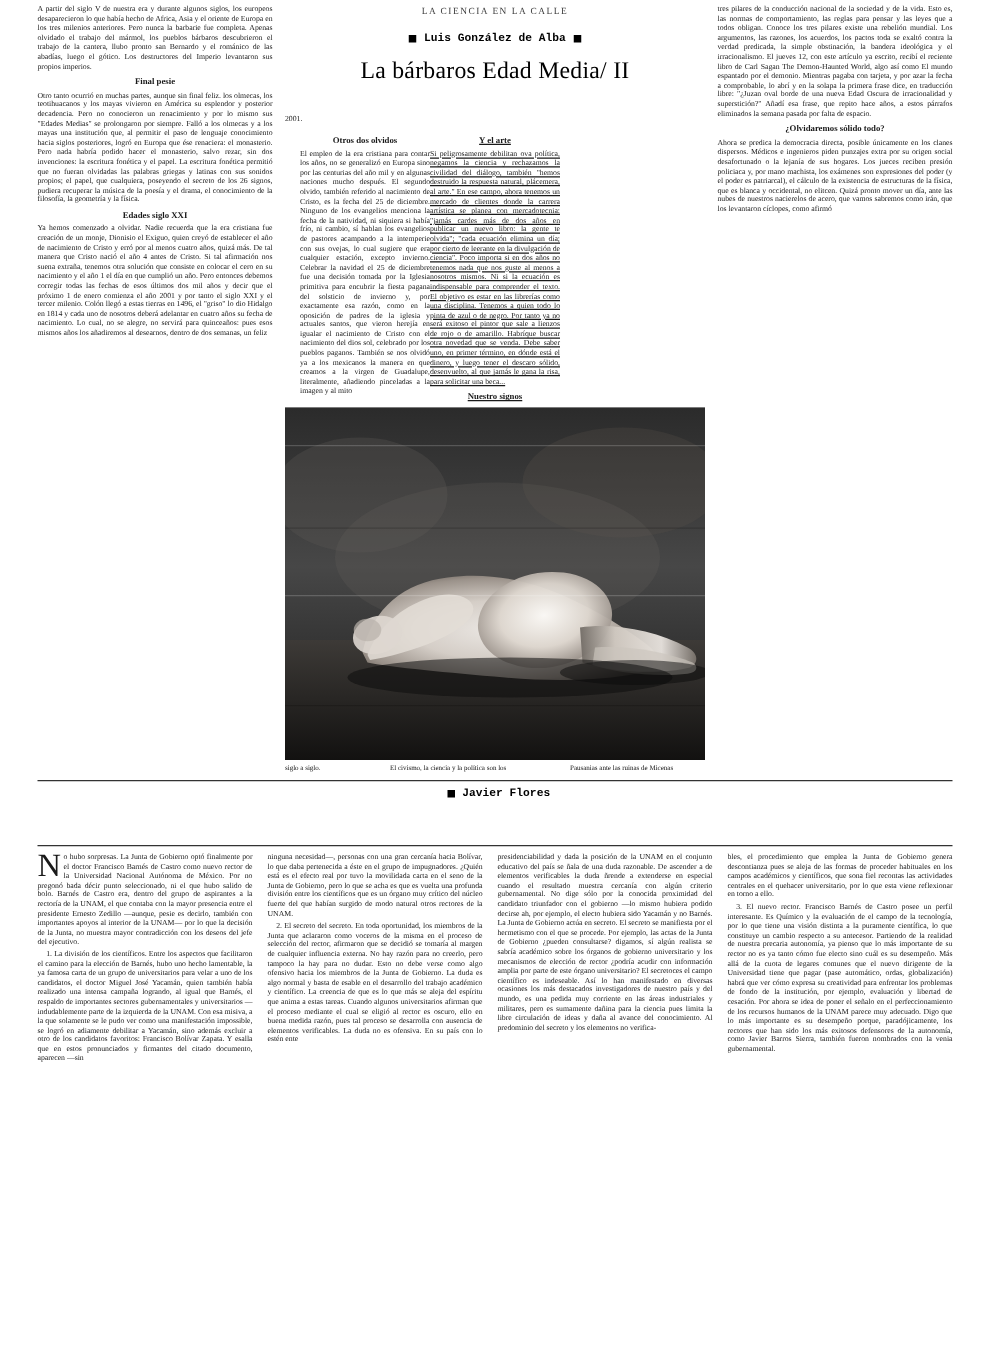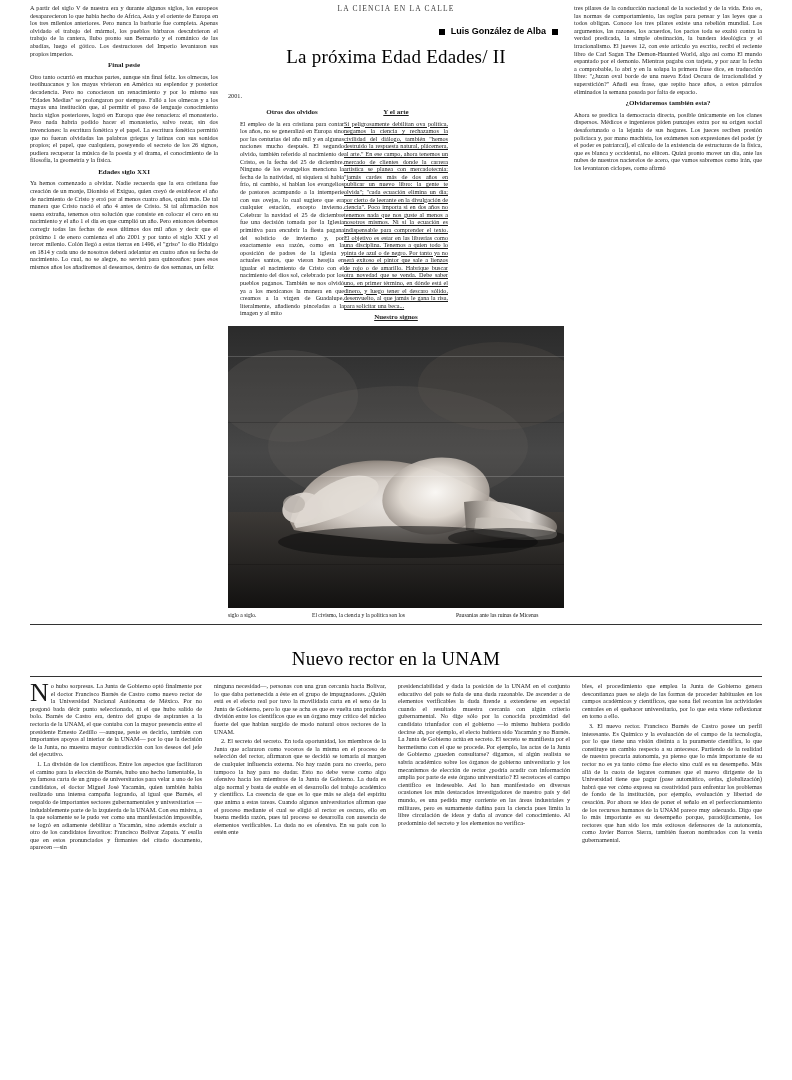--- a/index.html
+++ b/index.html
@@ -57,24 +57,24 @@
     font-weight: bold;
     font-size: 7px;
     margin: 5px 0 3px 0;
     text-indent: 0 !important;
     font-family: "Liberation Serif", serif;
   }
 
   
   .byline {
     position: absolute;
-    text-align: right;
+    text-align: center;
     font-weight: bold;
     font-size: 9px;
-    font-family: Liberation Sans, sans-serif;
+    font-family: Liberation Mono, monospace;
   }
   .sq {
     display: inline-block;
     width: 6px;
     height: 6px;
     background: #000;
     vertical-align: middle;
     margin: 0 6px;
   }
   .headline {
@@ -132,40 +132,40 @@
     <div class="sub-head">Final pesie</div>
     <p class="noind">Otro tanto ocurrió en muchas partes, aunque sin final feliz. los olmecas, los teotihuacanos y los mayas vivieron en América su esplendor y posterior decadencia. Pero no conocieron un renacimiento y por lo mismo sus "Edades Medias" se prolongaron por siempre. Falló a los olmecas y a los mayas una institución que, al permitir el paso de lenguaje conocimiento hacia siglos posteriores, logró en Europa que ése renaciera: el monasterio. Pero nada habría podido hacer el monasterio, salvo rezar, sin dos invenciones: la escritura fonética y el papel. La escritura fonética permitió que no fueran olvidadas las palabras griegas y latinas con sus sonidos propios; el papel, que cualquiera, poseyendo el secreto de los 26 signos, pudiera recuperar la música de la poesía y el drama, el conocimiento de la filosofía, la geometría y la física.</p>
 
     <div class="sub-head">Edades siglo XXI</div>
     <p class="noind">Ya hemos comenzado a olvidar. Nadie recuerda que la era cristiana fue creación de un monje, Dionisio el Exiguo, quien creyó de establecer el año de nacimiento de Cristo y erró por al menos cuatro años, quizá más. De tal manera que Cristo nació el año 4 antes de Cristo. Si tal afirmación nos suena extraña, tenemos otra solución que consiste en colocar el cero en su nacimiento y el año 1 el día en que cumplió un año. Pero entonces debemos corregir todas las fechas de esos últimos dos mil años y decir que el próximo 1 de enero comienza el año 2001 y por tanto el siglo XXI y el tercer milenio. Colón llegó a estas tierras en 1496, el "griso" lo dio Hidalgo en 1814 y cada uno de nosotros deberá adelantar en cuatro años su fecha de nacimiento. Lo cual, no se alegre, no servirá para quinceaños: pues esos mismos años los añadiremos al desearnos, dentro de dos semanas, un feliz</p>
   </div>
 
   <div class="byline" style="left:228px; top:26px; width:336px;">
     <span class="sq"></span><span>Luis González de Alba</span><span class="sq"></span>
   </div>
-  <div class="headline" style="left:228px; top:46px; width:336px;">La próxima Edad Edades/ II</div>
+  <div class="headline" style="left:228px; top:46px; width:336px;">La bárbaros Edad Media/ II</div>
 
   <div class="col" style="left:228px; top:92px; width:100px;">
     <p class="noind">2001.</p>
   </div>
 
   <div class="col" style="left:240px; top:104px; width:104px;">
     <div class="sub-head">Otros dos olvidos</div>
     <p class="noind">El empleo de la era cristiana para contar los años, no se generalizó en Europa sino por las centurias del año mil y en algunas naciones mucho después. El segundo olvido, también referido al nacimiento de Cristo, es la fecha del 25 de diciembre. Ninguno de los evangelios menciona la fecha de la natividad, ni siquiera si había frío, ni cambio, sí hablan los evangelios de pastores acampando a la intemperie con sus ovejas, lo cual sugiere que era cualquier estación, excepto invierno. Celebrar la navidad el 25 de diciembre fue una decisión tomada por la Iglesia primitiva para encubrir la fiesta pagana del solsticio de invierno y, por exactamente esa razón, como en la oposición de padres de la iglesia y actuales santos, que vieron herejía en igualar el nacimiento de Cristo con el nacimiento del dios sol, celebrado por los pueblos paganos. También se nos olvidó ya a los mexicanos la manera en que creamos a la virgen de Guadalupe, literalmente, añadiendo pinceladas a la imagen y al mito</p>
   </div>
 
   <div class="col" style="left:344px; top:104px; width:104px;text-decoration:underline;">
     <div class="sub-head">Y el arte</div>
     <p class="noind">Si peligrosamente debilitan ova política, negamos la ciencia y rechazamos la civilidad del diálogo, también "hemos destruido la respuesta natural, plácemera, al arte." En ese campo, ahora tenemos un mercado de clientes donde la carrera artística se planea con mercadotecnia: "jamás cardes más de dos años en publicar un nuevo libro: la gente te olvida"; "cada ecuación elimina un día; por cierto de leerante en la divulgación de ciencia". Poco importa si en dos años no tenemos nada que nos guste al menos a nosotros mismos. Ni si la ecuación es indispensable para comprender el texto. El objetivo es estar en las librerías como una disciplina. Tenemos a quien todo lo pinta de azul o de negro. Por tanto ya no será exitoso el pintor que sale a lienzos de rojo o de amarillo. Habríque buscar otra novedad que se venda. Debe saber uno, en primer término, en dónde está el dinero, y luego tener el descaro sólido, desenvuelto, al que jamás le gana la risa, para solicitar una beca...</p>
     <div class="sub-head">Nuestro signos</div>
   </div>
 
   <div class="col" style="left:574px; top:4px; width:188px;">
     <p class="noind">tres pilares de la conducción nacional de la sociedad y de la vida. Esto es, las normas de comportamiento, las reglas para pensar y las leyes que a todos obligan. Conoce los tres pilares existe una rebelión mundial. Los argumentos, las razones, los acuerdos, los pactos toda se exaltó contra la verdad predicada, la simple obstinación, la bandera ideológica y el irracionalismo. El jueves 12, con este artículo ya escrito, recibí el reciente libro de Carl Sagan The Demon-Haunted World, algo así como El mundo espantado por el demonio. Mientras pagaba con tarjeta, y por azar la fecha a comprobable, lo abrí y en la solapa la primera frase dice, en traducción libre: "¿Juzan oval borde de una nueva Edad Oscura de irracionalidad y superstición?" Añadí esa frase, que repito hace años, a estos párrafos eliminados la semana pasada por falta de espacio.</p>
-    <div class="sub-head">¿Olvidaremos también esta?</div>
+    <div class="sub-head">¿Olvidaremos sólido todo?</div>
     <p class="noind">Ahora se predica la democracia directa, posible únicamente en los clanes dispersos. Médicos e ingenieros piden punzajes extra por su origen social desafortunado o la lejanía de sus hogares. Los jueces reciben presión policiaca y, por mano machista, los exámenes son expresiones del poder (y el poder es patriarcal), el cálculo de la existencia de estructuras de la física, que es blanca y occidental, no elitcen. Quizá pronto mover un día, ante las nubes de nuestros nacierelos de acero, que vamos sabremos como irán, que los levantaron cíclopes, como afirmó</p>
   </div>
 
   <div class="photo-wrap">
     <svg width="336" height="282" viewBox="0 0 336 282" xmlns="http://www.w3.org/2000/svg">
       <defs>
         <linearGradient id="bg" x1="0" y1="0" x2="0" y2="1">
           <stop offset="0%" stop-color="#2b2b2b"></stop>
           <stop offset="45%" stop-color="#474747"></stop>
           <stop offset="100%" stop-color="#1a1a1a"></stop>
@@ -223,22 +223,24 @@
       </g>
     </svg>
   </div>
 
   <div class="caption" style="left:228px; top:612px;">siglo a siglo.</div>
   <div class="caption" style="left:312px; top:612px;">El civismo, la ciencia y la política son los</div>
   <div class="caption" style="left:456px; top:612px;">Pausanias ante las ruinas de Micenas</div>
 
   <div class="hr-thin" style="left:30px; top:624px; width:732px;"></div>
 
-
-  <div class="headline" style="left:30px; top:648px; width:732px;">Nuevo rector en la UNAM</div>
+  <div class="byline" style="left:30px; top:630px; width:732px;">
+    <span class="sq"></span><span>Javier Flores</span>
+  </div>
+
 
   <div class="hr-thin" style="left:30px; top:676px; width:732px;"></div>
 
   <div class="col" style="left:30px; top:682px; width:172px;">
     <p class="noind"><span class="dropcap">N</span><span>o hubo sorpresas. La Junta de Gobierno optó finalmente por el doctor Francisco Barnés de Castro como nuevo rector de la Universidad Nacional Autónoma de México. Por no pregonó bada décir punto seleccionado, ni el que hubo salido de bolo. Barnés de Castro era, dentro del grupo de aspirantes a la rectoría de la UNAM, el que contaba con la mayor presencia entre el presidente Ernesto Zedillo —aunque, pesie es decirlo, también con importantes apoyos al interior de la UNAM— por lo que la decisión de la Junta, no muestra mayor contradicción con los deseos del jefe del ejecutivo.</span></p>
     <p>1. La división de los científicos. Entre los aspectos que facilitaron el camino para la elección de Barnés, hubo uno hecho lamentable, la ya famosa carta de un grupo de universitarios para velar a uno de los candidatos, el doctor Miguel José Yacamán, quien también había realizado una intensa campaña logrando, al igual que Barnés, el respaldo de importantes sectores gubernamentales y universitarios —indudablemente parte de la izquierda de la UNAM. Con esa misiva, a la que solamente se le pudo ver como una manifestación impossible, se logró en adiamente debilitar a Yacamán, sino además excluir a otro de los candidatos favoritos: Francisco Bolívar Zapata. Y esalla que en estos pronunciados y firmantes del citado documento, aparecen —sin</p>
   </div>
 
   <div class="col" style="left:214px; top:682px; width:172px;">
     <p class="noind">ninguna necesidad—, personas con una gran cercanía hacia Bolívar, lo que daba pertenecida a éste en el grupo de impugnadores. ¿Quién está es el efecto real por tuvo la movilidada carta en el seno de la Junta de Gobierno, pero lo que se acha es que es vuelta una profunda división entre los científicos que es un órgano muy crítico del núcleo fuerte del que habían surgido de modo natural otros rectores de la UNAM.</p>

